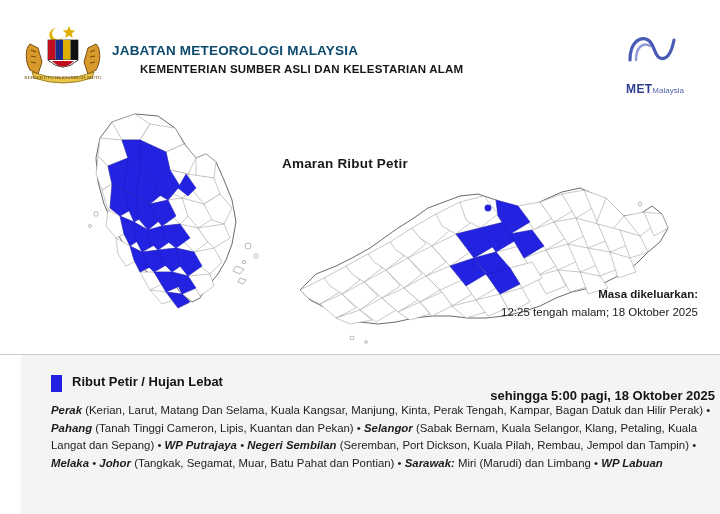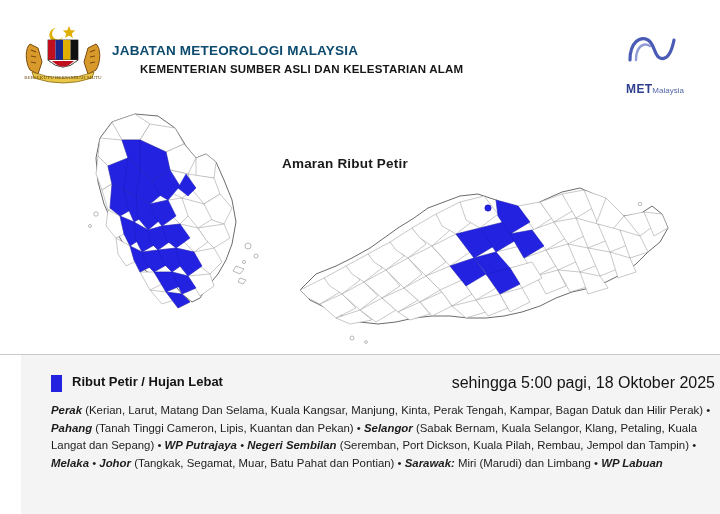--- a/index.html
+++ b/index.html
@@ -169,23 +169,23 @@
     position: absolute;
     left: 21px;
     top: 0;
     font-size: 13px;
     font-weight: bold;
     color: #141414;
   }
   .valid-until {
     position: absolute;
     right: 0;
-    top: 0;
-    font-size: 16px;
-    font-weight: normal;
+    top: 14px;
+    font-size: 13px;
+    font-weight: bold;
     color: #141414;
   }
   .panel-body {
     position: absolute;
     top: 47px;
     left: 30px;
     width: 662px;
     font-size: 11.4px;
     line-height: 17.5px;
     color: #1c1c1c;
@@ -409,20 +409,24 @@
         <g fill="#ffffff" stroke="#8a8a8a" stroke-width="0.6">
           <circle cx="352" cy="242" r="2"></circle>
           <circle cx="366" cy="246" r="1.4"></circle>
           <circle cx="640" cy="108" r="1.8"></circle>
         </g>
       </g>
     </svg>
 
     <div class="map-title">Amaran Ribut Petir</div>
 
+    <div class="issued-block">
+      <div class="issued-label">Masa dikeluarkan:</div>
+      <div class="issued-value">12:25 tengah malam; 18 Oktober 2025</div>
+    </div>
   </div>
 
   <div class="divider"></div>
 
   <div class="panel">
     <div class="panel-head">
       <div class="legend-swatch"></div>
       <div class="legend-label">Ribut Petir / Hujan Lebat</div>
       <div class="valid-until">sehingga 5:00 pagi, 18 Oktober 2025</div>
     </div>

